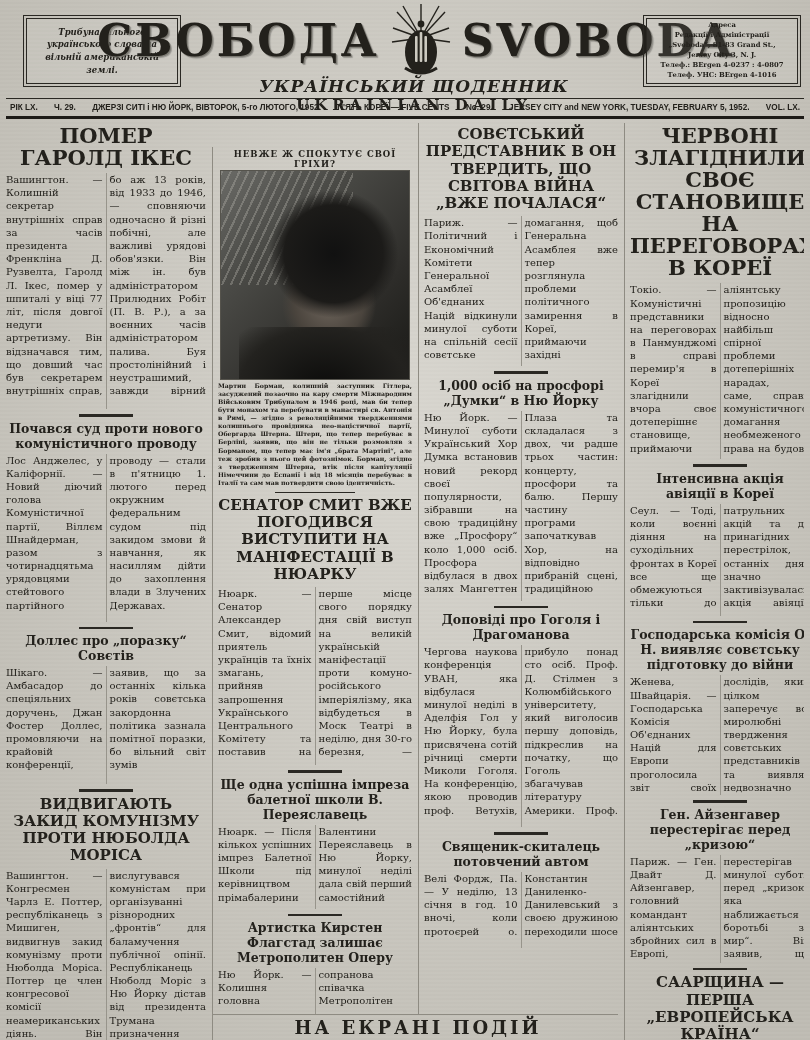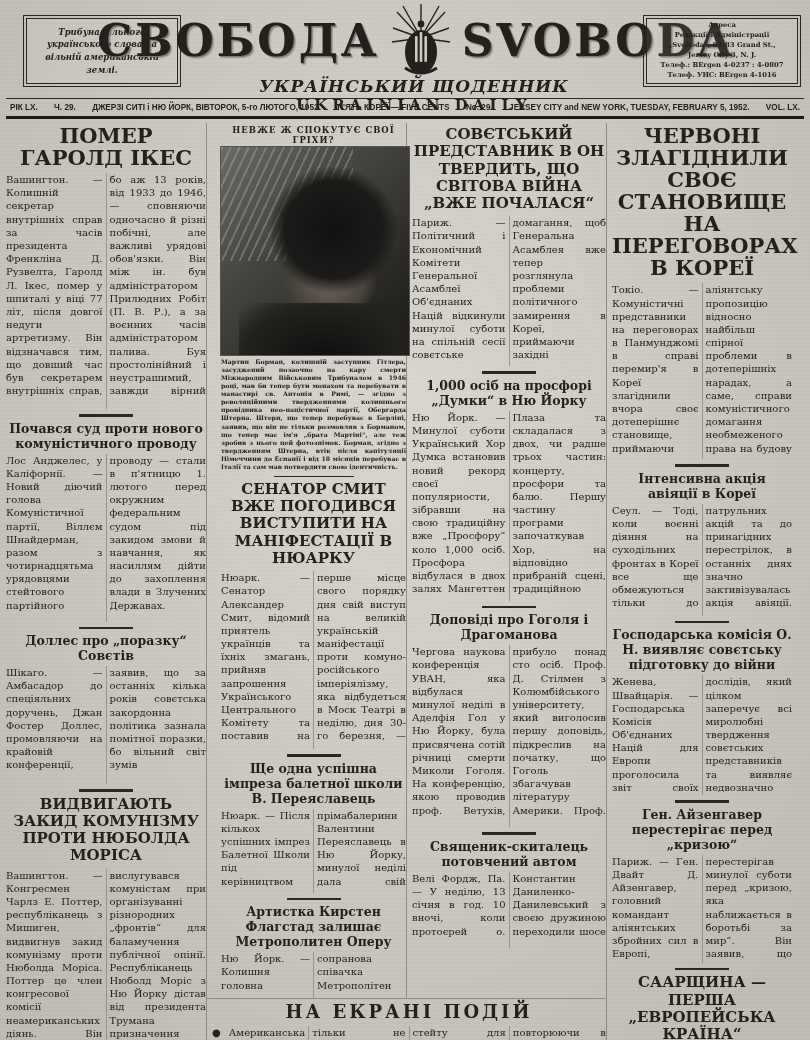--- a/index.html
+++ b/index.html
@@ -37,24 +37,24 @@
   .dateline{
     margin:2px 6px 0 6px; border-top:1px solid #2a2823; border-bottom:3px solid #1d1b17;
     display:flex; align-items:center; justify-content:space-between;
     font-family:"Liberation Sans", sans-serif; font-weight:bold; font-size:8.2px;
     padding:4px 4px 4px 4px; white-space:nowrap;
   }
   
   .main{
     margin:4px 6px 0 6px; height:918px; overflow:hidden;
     display:grid; grid-template-columns:200px 200px 200px 186px;
-    grid-template-rows:1fr 196px; 
+    grid-template-rows:1fr 196px; column-gap:6px;
   }
   .colA{ grid-area:1/1/3/2; }
-  .colB{ grid-area:1/2/2/3; border-left:1px solid #8e8b82; padding-left:14px;}
+  .colB{ grid-area:1/2/2/3; border-left:1px solid #8e8b82; padding-left:5px;margin-top:24px;}
   .colC{ grid-area:1/3/2/4; border-left:1px solid #8e8b82; padding-left:5px;}
   .colD{ grid-area:1/4/3/5; border-left:1px solid #8e8b82; padding-left:5px;}
   .ekran{ grid-area:2/2/3/4; border-left:1px solid #8e8b82; border-top:1px solid #8e8b82; padding:2px 0 0 5px;}
   .hl-xl{ font-size:21px; font-weight:bold; text-align:center; line-height:1.05; margin:2px 0 4px 0;}
   .hl-lg{ font-size:15px; font-weight:bold; text-align:center; line-height:1.15; margin:3px 0 4px 0;}
   .hl-md{ font-size:12.5px; font-weight:bold; text-align:center; line-height:1.2; margin:3px 0 3px 0;}
   .body{
     font-size:10px; line-height:1.32; text-align:justify; overflow:hidden;
     column-gap:7px; column-rule:1px solid #97948b;
   }

